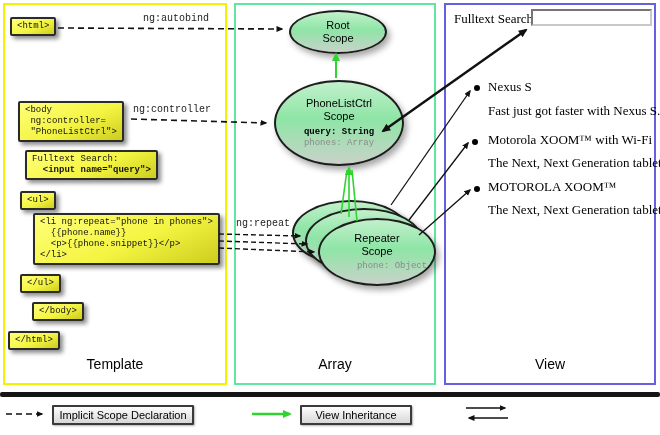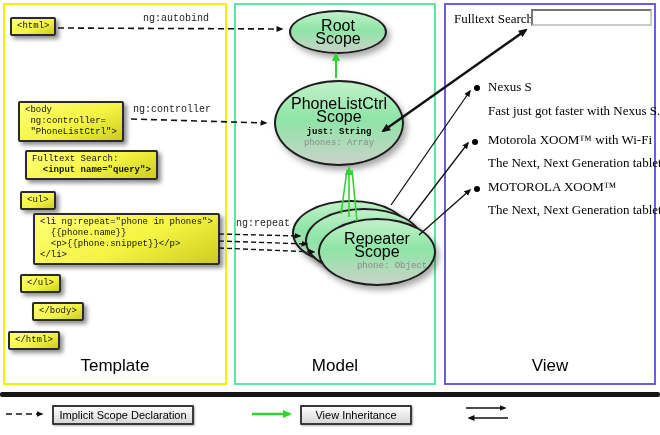--- a/index.html
+++ b/index.html
@@ -2,35 +2,35 @@
 <html><head>
 <meta charset="utf-8">
 <style>
   html,body{margin:0;padding:0;background:#fff;}
   .stage{position:relative;width:660px;height:435px;background:#fff;overflow:hidden;
          font-family:"Liberation Sans",sans-serif;}
   .panel{position:absolute;background:#fff;z-index:1;}
   .panel.template{left:3px;top:3px;width:220px;height:378px;border:2px solid #f2f200;}
   .panel.model{left:234px;top:3px;width:198px;height:378px;border:2px solid #5fe6a0;}
   .panel.view{left:444px;top:3px;width:208px;height:378px;border:2px solid #6660e0;}
-  .col-label{position:absolute;z-index:2;text-align:center;font-size:17px;color:#000;}
+  .col-label{position:absolute;z-index:2;text-align:center;font-size:14px;color:#000;}
   .codebox{position:absolute;z-index:2;
     background:linear-gradient(155deg,#ffff78 0%,#f4f442 55%,#cdcd1e 100%);
     border:2px solid #2b2b2b;border-radius:2px;
     box-shadow:3px 3px 4px rgba(0,0,0,.45);
     font-family:"Liberation Mono",monospace;font-size:9px;line-height:11px;
     color:#111;padding:2px 5px;white-space:pre;}
   .codebox .bold{font-weight:bold;}
   .arrow-label{position:absolute;z-index:2;font-family:"Liberation Mono",monospace;
     font-size:10px;color:#222;white-space:pre;}
   .ellipse{position:absolute;z-index:2;border:2px solid #1d1d1d;border-radius:50%;
     background:linear-gradient(180deg,#c2f0cb 0%,#8ee5a6 45%,#c9d2c9 100%);
     box-shadow:3px 4px 6px rgba(0,0,0,.35);
     display:flex;flex-direction:column;align-items:center;justify-content:center;}
-  .ellipse .etitle{font-size:16px;line-height:13px;color:#000;text-align:center;white-space:pre-line;}
+  .ellipse .etitle{font-size:11px;line-height:13px;color:#000;text-align:center;white-space:pre-line;}
   .ellipse .eprop{font-family:"Liberation Mono",monospace;font-size:9px;line-height:11px;white-space:pre;}
   .eprop.strong{font-weight:bold;color:#000;}
   .eprop.dim{color:#8a8a8a;}
   .view-text{position:absolute;z-index:2;font-family:"Liberation Serif",serif;font-size:13px;color:#000;white-space:nowrap;}
   .bullet-dot{position:absolute;z-index:2;width:6px;height:6px;border-radius:50%;background:#000;}
   .search-input{position:absolute;z-index:2;left:531px;top:9px;width:113px;height:13px;
     border:2px inset #c9c9c9;background:#fff;font-size:11px;padding:0 2px;}
   .separator{position:absolute;left:0;top:392px;width:660px;height:5px;background:#151515;border-radius:2px;z-index:2;}
   .legend-box{position:absolute;z-index:2;height:16px;line-height:16px;text-align:center;
     background:linear-gradient(#fdfdfd,#d7d7d7);border:2px solid #3a3a3a;border-radius:1px;
@@ -40,21 +40,21 @@
 </head>
 <body>
 
 <div class="stage">
 
   <div class="panel template"></div>
   <div class="panel model"></div>
   <div class="panel view"></div>
 
   <div class="col-label" style="left:3px;top:356px;width:224px;">Template</div>
-  <div class="col-label" style="left:234px;top:356px;width:202px;">Model</div>
+  <div class="col-label" style="left:234px;top:356px;width:202px;">Array</div>
   <div class="col-label" style="left:444px;top:356px;width:212px;">View</div>
 
   <div class="codebox bold" style="left:10px;top:17px;">&lt;html&gt;</div>
   <div class="codebox bold" style="left:18px;top:101px;">&lt;body
  ng:controller=
  "PhoneListCtrl"&gt;</div>
   <div class="codebox" style="left:25px;top:150px;"><span>Fulltext Search:</span>
 <span class="bold">  &lt;input name="query"&gt;</span></div>
   <div class="codebox bold" style="left:20px;top:191px;">&lt;ul&gt;</div>
   <div class="codebox" style="left:33px;top:213px;">&lt;li ng:repeat="phone in phones"&gt;
@@ -70,21 +70,21 @@
   <div class="arrow-label" style="left:236px;top:218px;">ng:repeat</div>
 
   <div class="ellipse" style="left:289px;top:10px;width:94px;height:40px;">
     <div class="etitle">Root
 Scope</div>
   </div>
 
   <div class="ellipse" style="left:274px;top:80px;width:126px;height:82px;">
     <div class="etitle">PhoneListCtrl
 Scope</div>
-    <div class="eprop strong" style="margin-top:4px;">just: String</div>
+    <div class="eprop strong" style="margin-top:4px;">query: String</div>
     <div class="eprop dim">phones: Array</div>
   </div>
 
   <div class="ellipse" style="left:292px;top:200px;width:114px;height:62px;"></div>
   <div class="ellipse" style="left:305px;top:208px;width:114px;height:62px;"></div>
   <div class="ellipse" style="left:318px;top:218px;width:114px;height:64px;">
     <div class="etitle">Repeater
 Scope</div>
     <div class="eprop dim" style="margin-top:3px;padding-left:30px;">phone: Object</div>
   </div>

